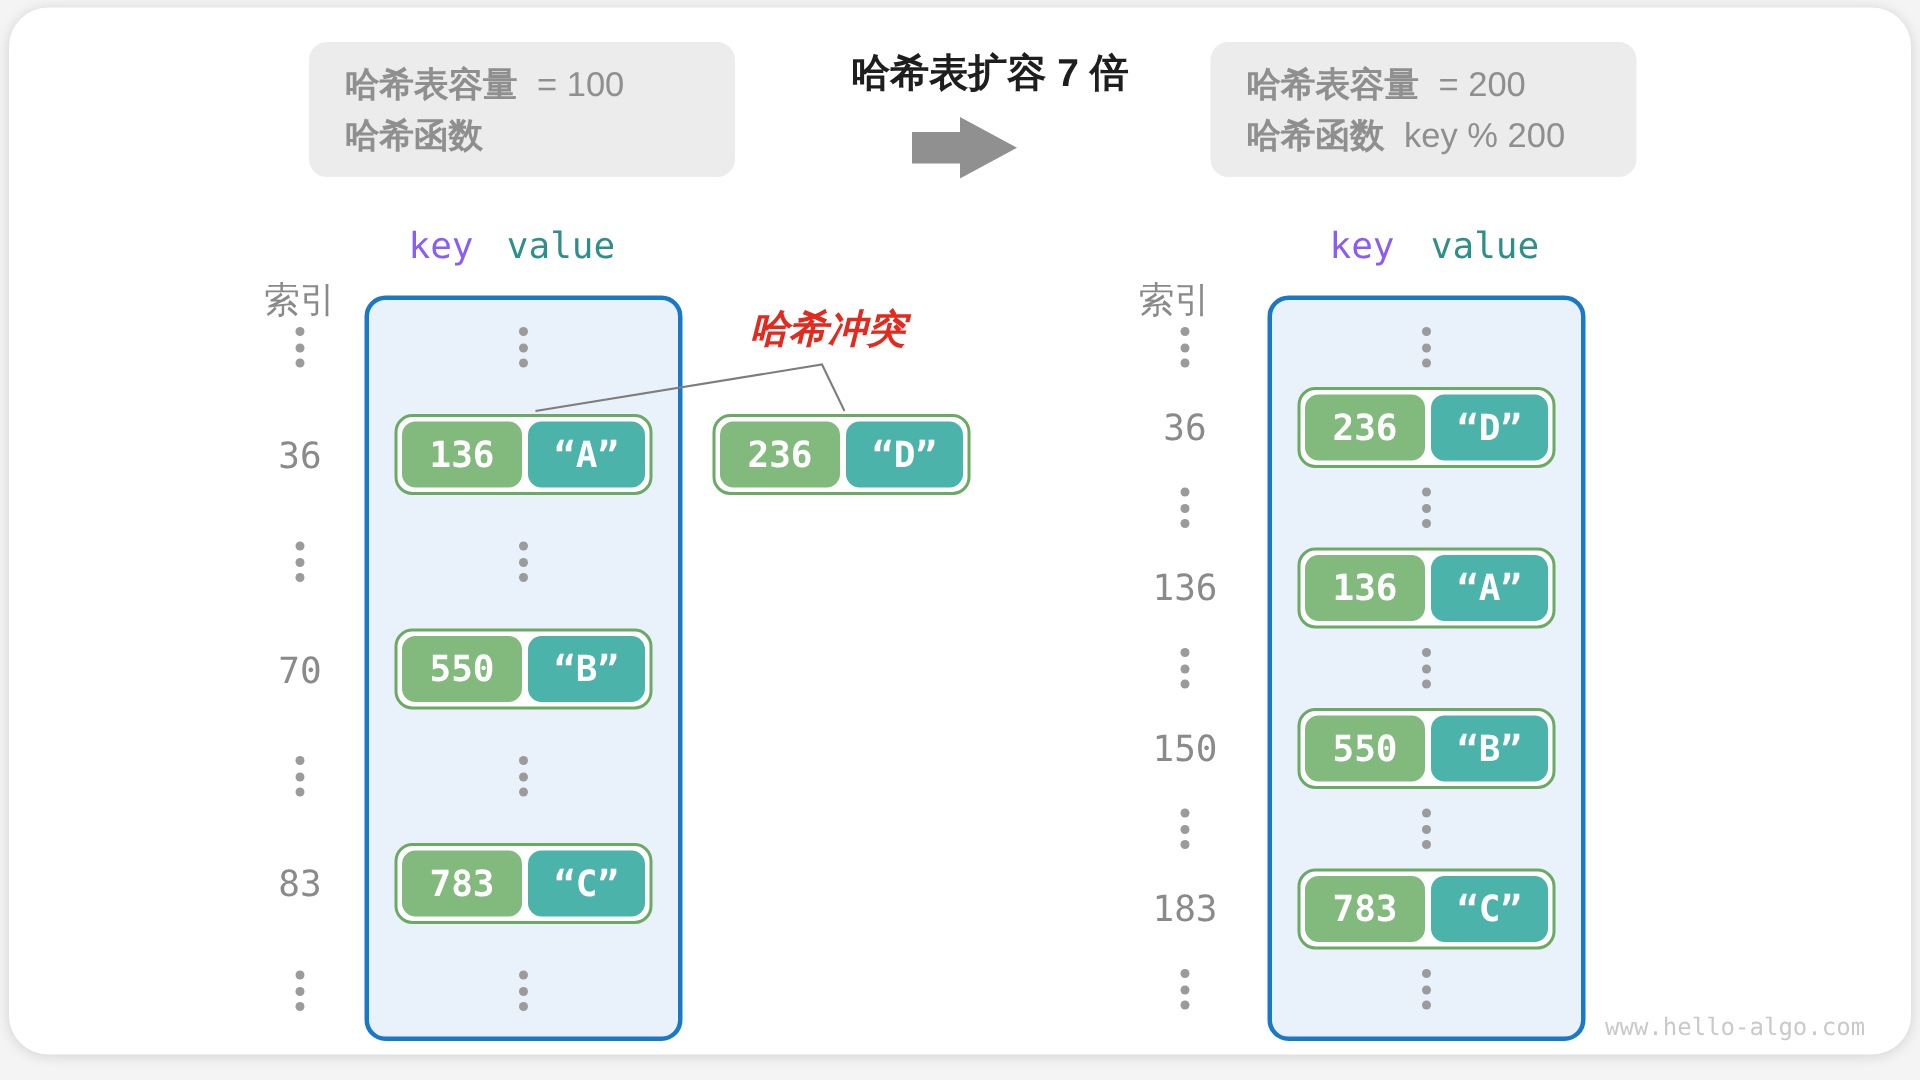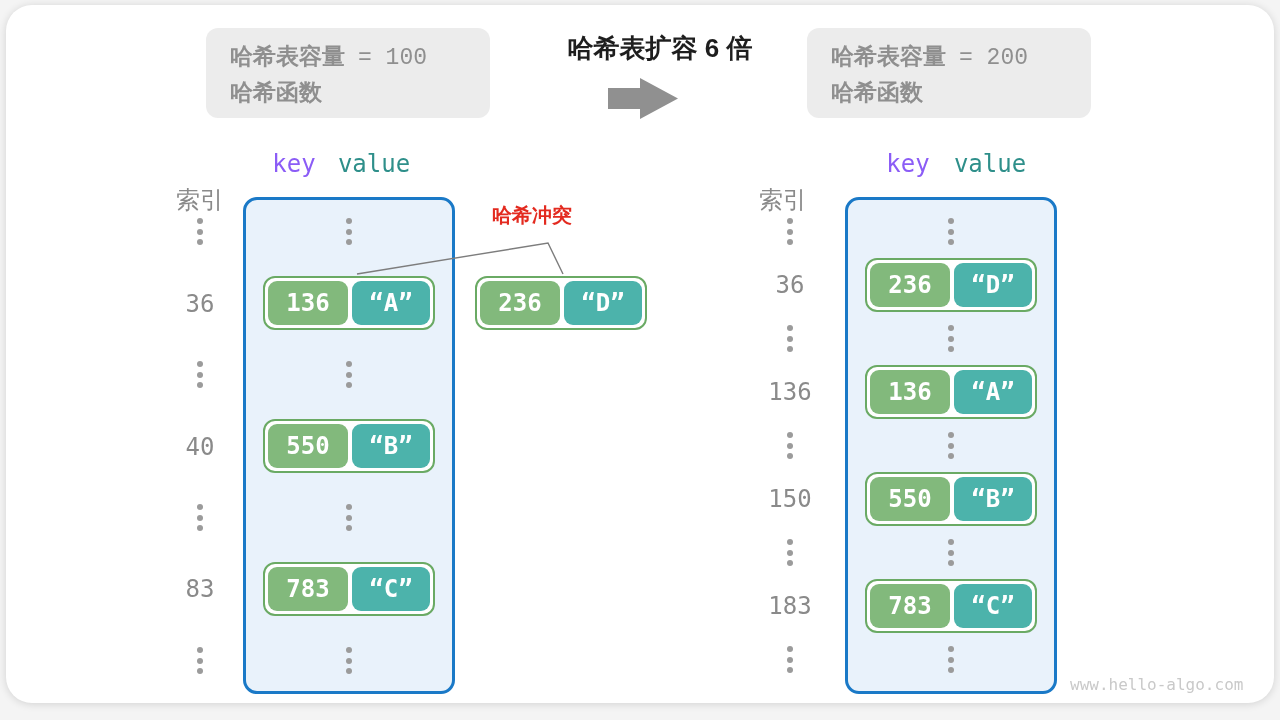--- a/index.html
+++ b/index.html
@@ -10,21 +10,21 @@
         background:#ffffff;border-radius:26px;
         box-shadow:0 1px 9px rgba(0,0,0,.14);}
 
   
   .info-box{position:absolute;width:284px;height:90px;background:#ececec;
             border-radius:12px;box-sizing:border-box;padding:11px 0 0 24px;
             color:#8f8f8f;}
   .info-line{display:flex;gap:13px;align-items:baseline;line-height:34px;
              font-size:23px;white-space:nowrap;}
   .info-label{font-weight:bold;}
-  .mono{font-family:Liberation Mono, monospace;}
+  .mono{font-family:Liberation Sans, sans-serif;}
 
   .title{position:absolute;left:525px;top:31px;width:270px;text-align:center;
          font-size:26px;font-weight:bold;color:#1e1e1e;white-space:nowrap;}
   .arrow-svg{position:absolute;left:605px;top:75px;}
 
   
   .col-header{position:absolute;font-size:24px;text-align:center;white-space:nowrap;}
   .hdr-index{color:#8a8a8a;margin-top:35px;}
   .hdr-key{color:#8b5cf6;font-family:"DejaVu Sans Mono","Liberation Mono",monospace;}
   .hdr-value{color:#2e8f8a;font-family:"DejaVu Sans Mono","Liberation Mono",monospace;}
@@ -46,22 +46,22 @@
   
   .pair{position:absolute;width:172px;height:54px;background:#ffffff;
         border:2px solid #6aaa64;border-radius:12px;box-sizing:border-box;
         display:flex;gap:4px;padding:3px;}
   .pair .cell{border-radius:9px;color:#ffffff;font-size:24px;font-weight:bold;
         font-family:"DejaVu Sans Mono","Liberation Mono",monospace;
         display:flex;align-items:center;justify-content:center;}
   .pair .key{width:80px;background:#82b97c;}
   .pair .val{width:78px;background:#4cb3ab;}
 
-  .collision{position:absolute;left:492px;top:202px;width:120px;text-align:left;
-             font-size:20px;font-weight:bold;color:#e32a1f;white-space:nowrap;}
+  .collision{position:absolute;left:492px;top:202px;width:120px;text-align:center;
+             font-size:26px;font-weight:bold;color:#e32a1f;white-space:nowrap;font-style:italic;}
   .lines-svg{position:absolute;left:0;top:0;pointer-events:none;}
 
   .watermark{position:absolute;left:1070px;top:675px;width:180px;
              font-size:16px;color:#c9c9c9;
              font-family:"DejaVu Sans Mono","Liberation Mono",monospace;}
 </style>
 </head>
 <body>
 
 <div class="stage">
@@ -70,53 +70,54 @@
   <div class="info-box" style="left:206px;top:28px;">
     <div class="info-line">
       <span class="info-label">哈希表容量</span>
       <span class="mono">= 100</span>
     </div>
     <div class="info-line">
       <span class="info-label">哈希函数</span>
     </div>
   </div>
 
-  <div class="title">哈希表扩容 6 倍</div>
+  <div class="title">哈希表扩容 7 倍</div>
   <svg class="arrow-svg" width="80" height="48" viewBox="0 0 80 48">
     <polygon points="3,13 35,13 35,3 73,23.5 35,44 35,34 3,34" fill="#909090"></polygon>
   </svg>
 
   <div class="info-box" style="left:807px;top:28px;">
     <div class="info-line">
       <span class="info-label">哈希表容量</span>
       <span class="mono">= 200</span>
     </div>
     <div class="info-line">
       <span class="info-label">哈希函数</span>
+      <span class="mono">key % 200</span>
     </div>
   </div>
 
   <div class="col-header hdr-index" style="left:165px;top:149px;width:70px;">索引</div>
   <div class="col-header hdr-key" style="left:264px;top:150px;width:60px;">key</div>
   <div class="col-header hdr-value" style="left:334px;top:150px;width:80px;">value</div>
 
   <div class="table" style="left:243px;"></div>
 
   <div class="dots" style="left:197px;top:218px;">
       <i></i>
       <i></i>
       <i></i>
     </div>
   <div class="idx" style="left:165px;top:290px;">36</div>
   <div class="dots" style="left:197px;top:361px;">
       <i></i>
       <i></i>
       <i></i>
     </div>
-  <div class="idx" style="left:165px;top:433px;">40</div>
+  <div class="idx" style="left:165px;top:433px;">70</div>
   <div class="dots" style="left:197px;top:504px;">
       <i></i>
       <i></i>
       <i></i>
     </div>
   <div class="idx" style="left:165px;top:575px;">83</div>
   <div class="dots" style="left:197px;top:647px;">
       <i></i>
       <i></i>
       <i></i>

